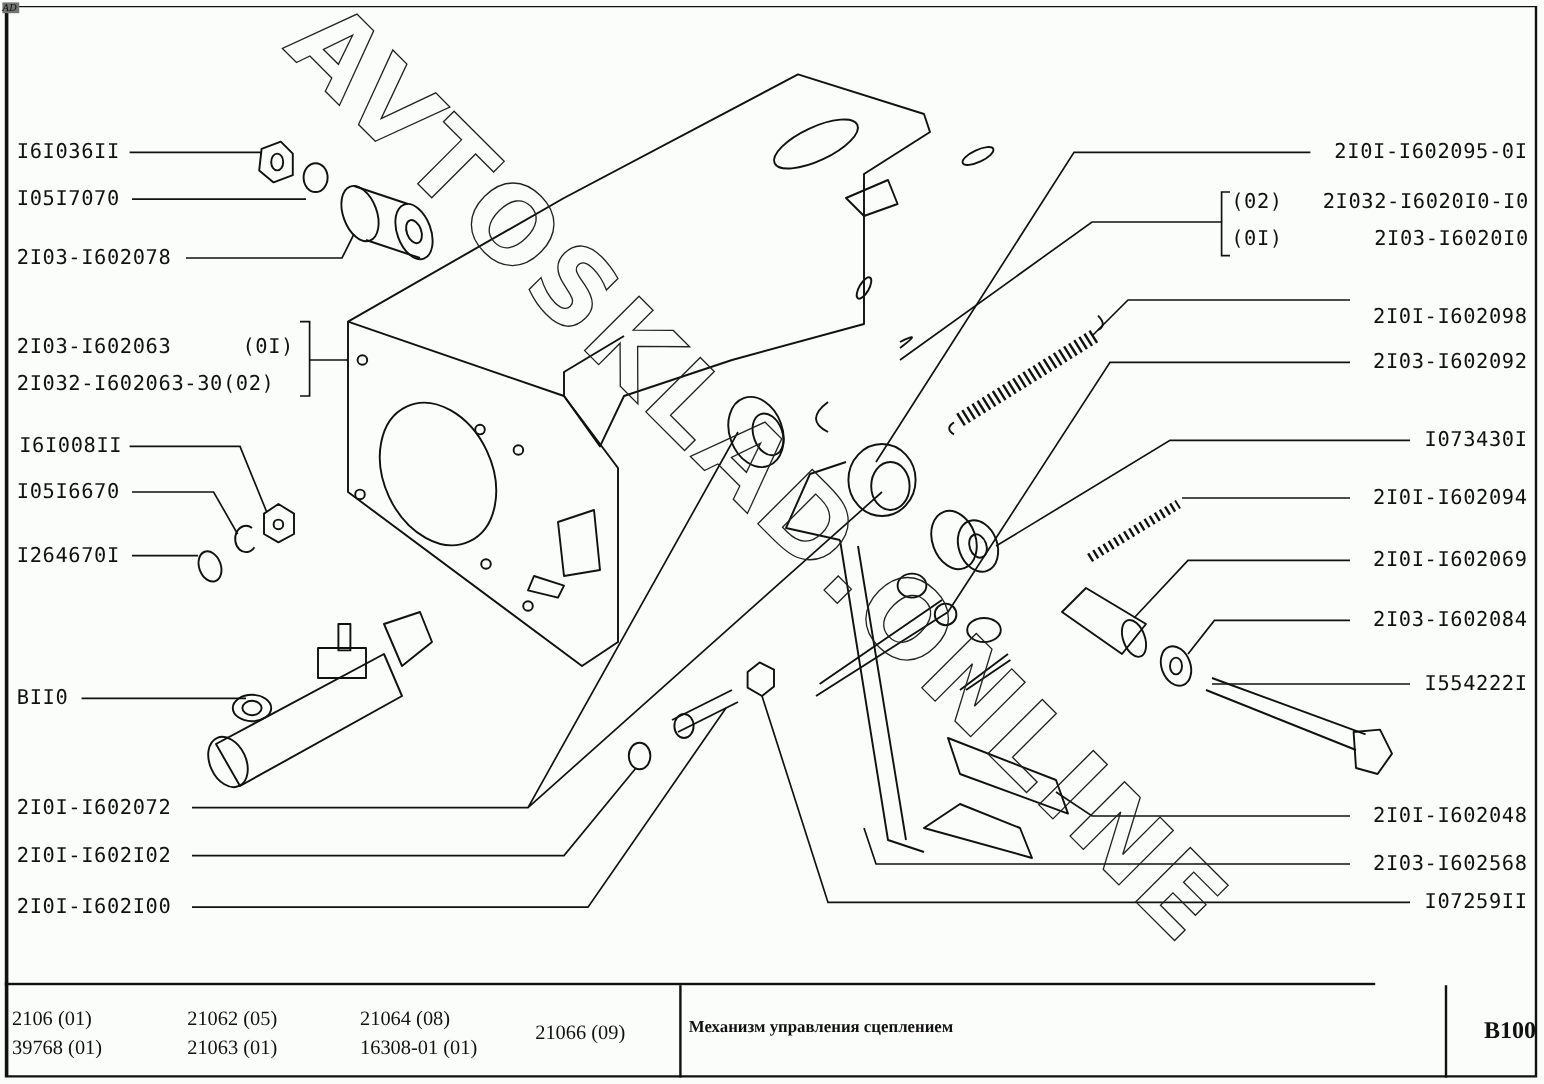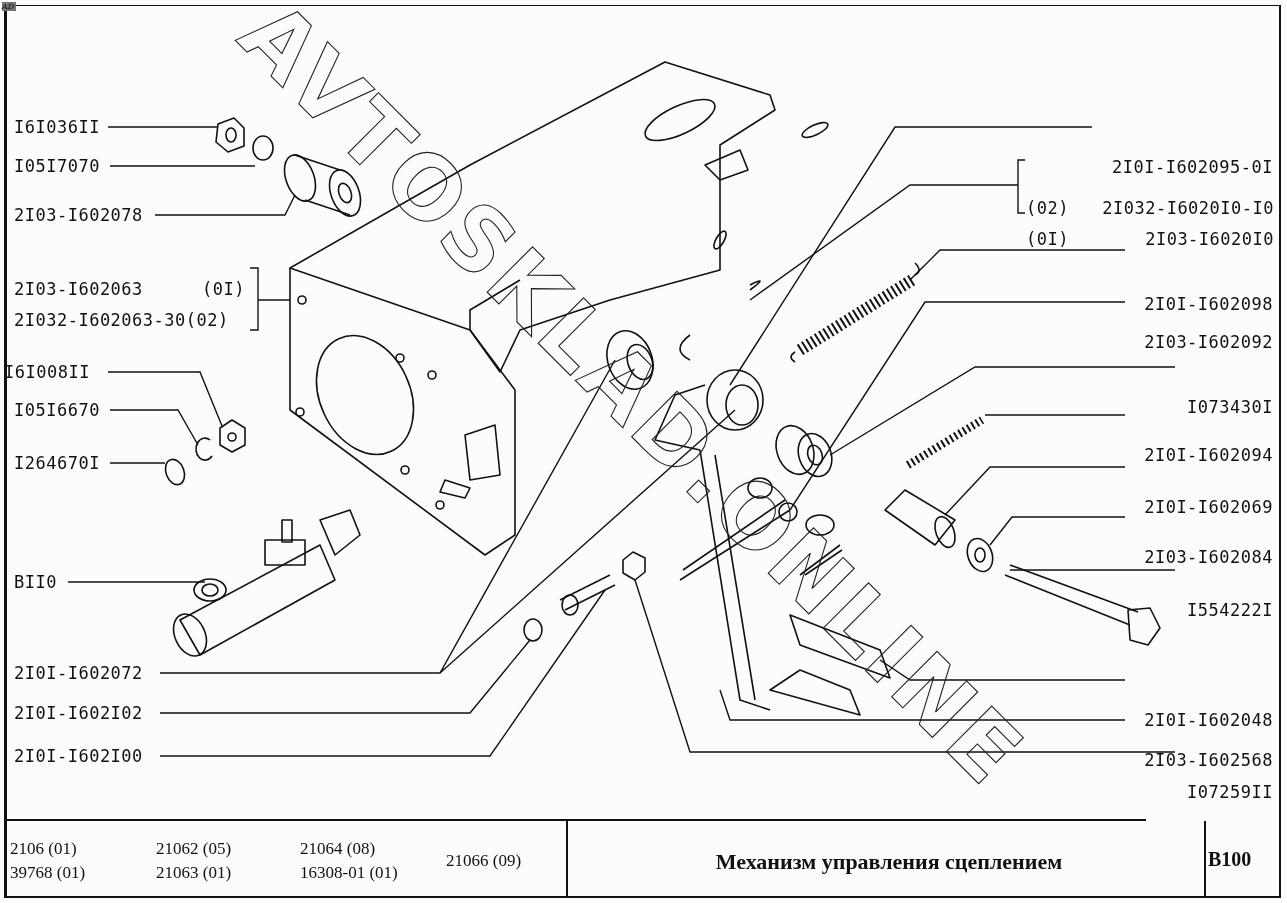--- a/index.html
+++ b/index.html
@@ -5,29 +5,29 @@
     html, body { margin: 0; padding: 0; background: #fbfdfb; }
     body { width: 1287px; height: 903px; position: relative; overflow: hidden;
            font-family: "DejaVu Sans Mono", monospace; color: #111; }
     .frame { position: absolute; left: 4px; top: 5px; width: 1277px; height: 893px;
              border: 2px solid #111; box-sizing: border-box; border-top-width: 1px; border-left: 3px solid #111; }
     .corner-mark { position: absolute; left: 2px; top: 2px; font-family: "DejaVu Serif", serif;
                    font-style: italic; font-size: 8px; background: #737373; padding-right: 2px; }
     svg.drawing { position: absolute; left: 0; top: 0; }
     .lbl { position: absolute; font-family: "DejaVu Sans Mono", monospace; font-size: 17px;
            letter-spacing: 0.5px; line-height: 20px; white-space: pre; color: #111; }
-    .lbl.r { text-align: right; margin-top: 40px; }
+    .lbl.r { text-align: right; }
     .footer { position: absolute; left: 4px; top: 819px; width: 1142px; height: 79px;
               border-top: 2px solid #111; }
     .fdiv { position: absolute; top: 0; width: 2px; height: 77px; background: #111; }
     .model { position: absolute; font-family: "Liberation Serif", serif; font-size: 17px; white-space: nowrap; }
-    .ftitle { position: absolute; font-family: "Liberation Serif", serif; font-weight: bold; font-size: 22px;
-              left: 570px; width: 630px; text-align: center; top: 28px; }
+    .ftitle { position: absolute; font-family: "Liberation Serif", serif; font-weight: bold; font-size: 14px;
+              left: 570px; width: 630px; text-align: left; top: 28px; }
     .fcode { position: absolute; font-family: "Liberation Serif", serif; font-weight: bold; font-size: 20px;
-             left: 1204px; width: 72px; text-align: left; top: 27px; }
+             left: 1204px; width: 72px; text-align: right; top: 27px; }
     .watermark { fill: none; stroke: #222; stroke-width: 1.1; }
   </style>
 </head>
 <body>
 
 <div class="frame"></div>
 <div class="corner-mark">AD</div>
 
 <svg class="drawing" width="1287" height="903">
   <g fill="none" stroke="#111" stroke-width="1.6" stroke-linejoin="round">
@@ -156,21 +156,21 @@
   <g class="watermark">
     <text x="0" y="0" transform="translate(235,40) rotate(45)" font-family="DejaVu Sans, sans-serif" font-weight="bold" font-size="88" letter-spacing="4" fill="none" stroke="#222" stroke-width="1.1">AVTOSKLAD.ONLINE</text>
   </g>
 </svg>
 
 <div class="lbl" style="left:14px;top:117px"><span>I6I036II</span></div>
 <div class="lbl" style="left:14px;top:156px"><span>I05I7070</span></div>
 <div class="lbl" style="left:14px;top:205px"><span>2I03-I602078</span></div>
 <div class="lbl" style="left:14px;top:279px"><span>2I03-I602063</span><span style="position:absolute;left:188px">(0I)</span></div>
 <div class="lbl" style="left:14px;top:310px"><span>2I032-I602063-30</span><span>(02)</span></div>
-<div class="lbl" style="left:4px;top:362px"><span>I6I008II</span></div>
+<div class="lbl" style="left:16px;top:362px"><span>I6I008II</span></div>
 <div class="lbl" style="left:14px;top:400px"><span>I05I6670</span></div>
 <div class="lbl" style="left:14px;top:453px"><span>I264670I</span></div>
 <div class="lbl" style="left:14px;top:572px"><span>BII0</span></div>
 <div class="lbl" style="left:14px;top:663px"><span>2I0I-I602072</span></div>
 <div class="lbl" style="left:14px;top:703px"><span>2I0I-I602I02</span></div>
 <div class="lbl" style="left:14px;top:746px"><span>2I0I-I602I00</span></div>
 
 <div class="lbl r" style="right:14px;top:117px"><span>2I0I-I602095-0I</span></div>
 <div class="lbl r" style="left:1026px;top:158px;width:248px"><span style="position:absolute;left:0">(02)</span><span>2I032-I6020I0-I0</span></div>
 <div class="lbl r" style="left:1026px;top:189px;width:248px"><span style="position:absolute;left:0">(0I)</span><span>2I03-I6020I0</span></div>

